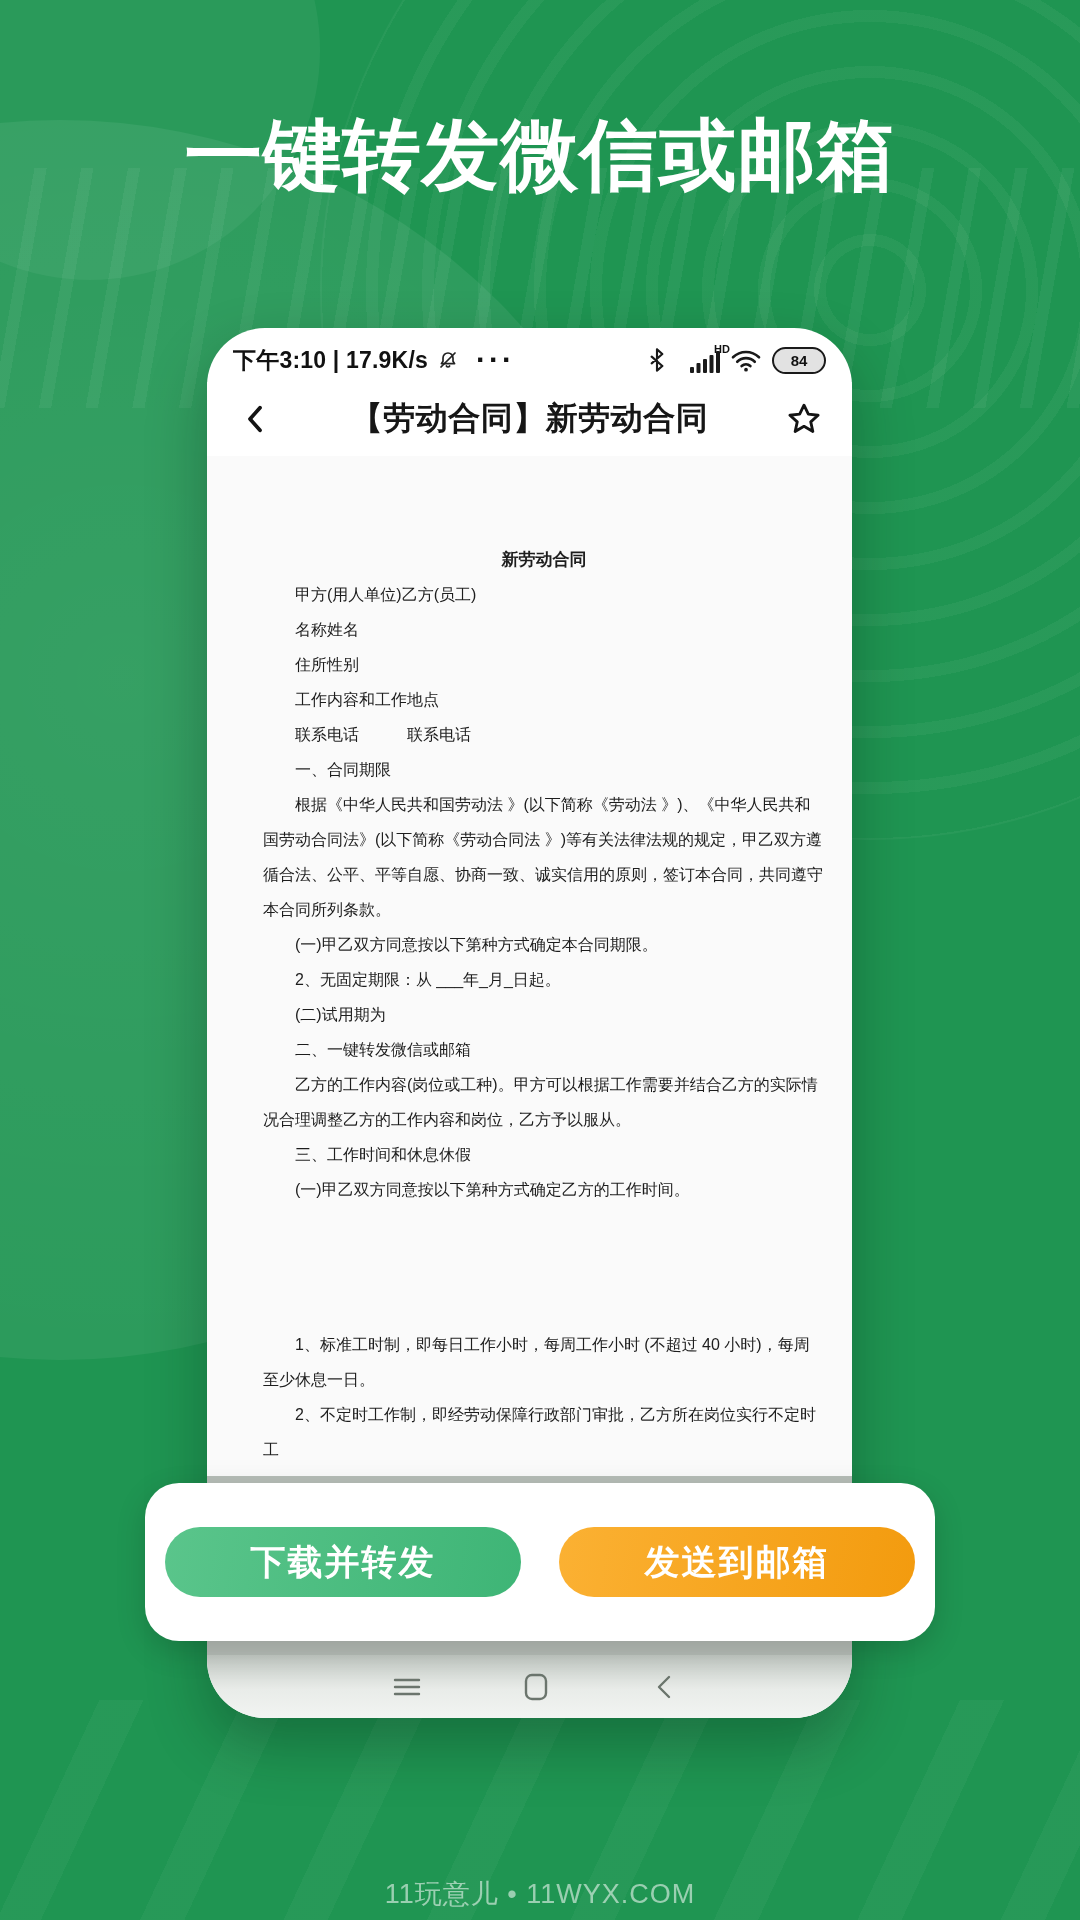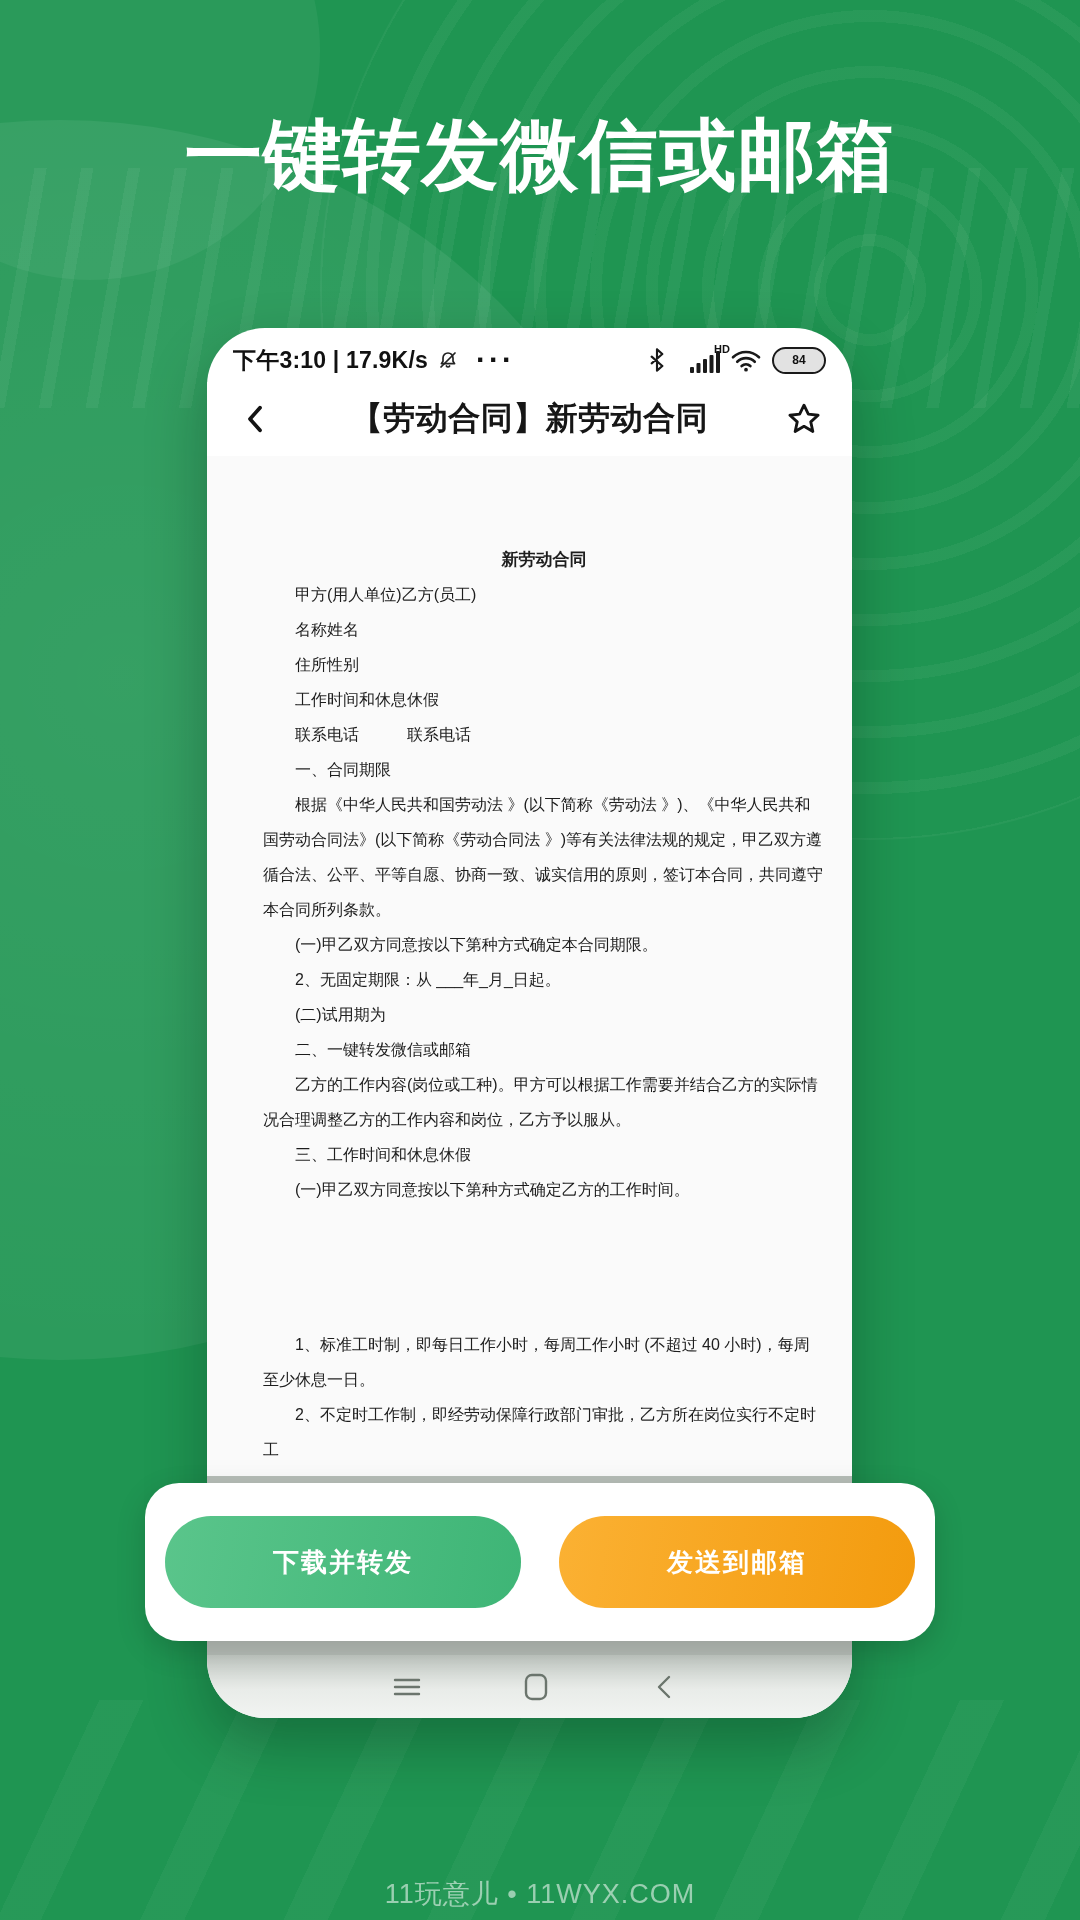--- a/index.html
+++ b/index.html
@@ -53,21 +53,21 @@
   .sb-left{display:flex;align-items:center;gap:10px;}
   .sb-time{font-size:23px;font-weight:700;letter-spacing:0.2px;}
   .sb-dots{font-size:30px;font-weight:900;letter-spacing:3px;line-height:10px;margin-left:8px;}
   .sb-right{display:flex;align-items:center;gap:11px;}
   .sig-wrap{position:relative;width:44px;height:30px;}
   .sig-hd{position:absolute;left:0;top:-2px;font-size:11px;font-weight:800;padding-left:38px;}
   .sig-bars{position:absolute;right:0;bottom:2px;}
   .battery{
     width:54px;height:27px;border:2.5px solid #1a1a1a;border-radius:14px;
     background:#e2e2e2;display:flex;align-items:center;justify-content:center;
-    font-size:12px;font-weight:700;color:#111;box-sizing:border-box;
+    font-size:15px;font-weight:700;color:#111;box-sizing:border-box;
   }
   .app-header{
     position:absolute;left:0;top:54px;width:100%;height:74px;
     display:flex;align-items:center;justify-content:space-between;
     padding:0 26px;box-sizing:border-box;background:#fff;
   }
   .app-title{
     position:absolute;left:0;right:0;text-align:center;
     font-size:32px;font-weight:700;color:#161616;letter-spacing:0.5px;
   }
@@ -93,22 +93,22 @@
   .nav-ic{display:flex;align-items:center;justify-content:center;width:40px;height:40px;}
   
   .sheet{
     position:absolute;left:145px;top:1483px;width:790px;height:158px;
     background:#fff;border-radius:34px;
     box-shadow:0 10px 30px rgba(0,0,0,0.16);
     display:flex;align-items:center;justify-content:space-between;
     padding:0 20px;box-sizing:border-box;
   }
   .pill-btn{
-    width:356px;height:92px;border:none;border-radius:46px;cursor:pointer;
-    font-size:26px;font-weight:700;color:#fff;letter-spacing:2px;
+    width:356px;height:70px;border:none;border-radius:46px;cursor:pointer;
+    font-size:35px;font-weight:700;color:#fff;letter-spacing:2px;
     font-family:Liberation Serif, serif;
     display:flex;align-items:center;justify-content:center;
   }
   .btn-green{background:linear-gradient(100deg,#5ac58b 0%,#3eb576 100%);}
   .btn-orange{background:linear-gradient(100deg,#fbb133 0%,#f39b0e 100%);}
   
   .footer{
     position:absolute;left:0;top:1876px;width:100%;text-align:center;
     color:rgba(255,255,255,0.55);font-size:27px;letter-spacing:1px;
   }
@@ -183,21 +183,21 @@
     </div>
   </div>
 
   <div class="doc-area">
     <div class="doc-page">
       <div class="doc-title">新劳动合同</div>
       <div class="doc-body">
           <p>甲方(用人单位)乙方(员工)</p>
           <p>名称姓名</p>
           <p>住所性别</p>
-          <p>工作时间和休息休假</p>
+          <p>工作内容和工作地点</p>
           <p>联系电话　　　联系电话</p>
           <p>一、合同期限</p>
           <p>根据《中华人民共和国劳动法 》(以下简称《劳动法 》)、《中华人民共和国劳动合同法》(以下简称《劳动合同法 》)等有关法律法规的规定，甲乙双方遵循合法、公平、平等自愿、协商一致、诚实信用的原则，签订本合同，共同遵守本合同所列条款。</p>
           <p>(一)甲乙双方同意按以下第种方式确定本合同期限。</p>
           <p>2、无固定期限：从 ___年_月_日起。</p>
           <p>(二)试用期为</p>
           <p>二、一键转发微信或邮箱</p>
           <p>乙方的工作内容(岗位或工种)。甲方可以根据工作需要并结合乙方的实际情况合理调整乙方的工作内容和岗位，乙方予以服从。</p>
           <p>三、工作时间和休息休假</p>
           <p>(一)甲乙双方同意按以下第种方式确定乙方的工作时间。</p>

